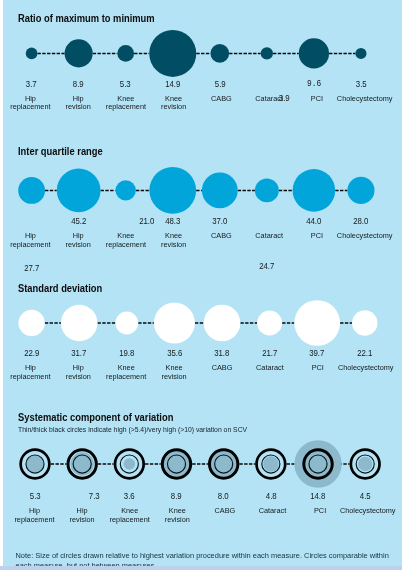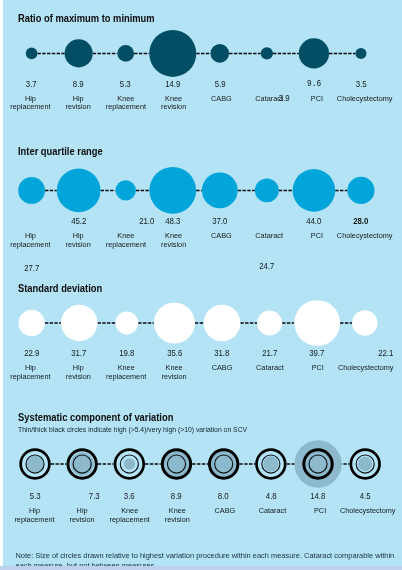--- a/index.html
+++ b/index.html
@@ -117,21 +117,21 @@
         <circle cx="310.9" cy="190.4" r="21.296" fill="#02a5d9"></circle>
         <circle cx="357.95" cy="190.4" r="13.552" fill="#02a5d9"></circle>
       </svg>
       <div class="num" style="left: -1.4px; width: 60px; top: 216.7px; margin-top: 47px;"><span>27.7</span></div>
       <div class="num" style="left: 45.65px; width: 60px; top: 216.7px;"><span>45.2</span></div>
       <div class="num" style="left: 92.7px; width: 60px; top: 216.7px; text-align: right;"><span>21.0</span></div>
       <div class="num" style="left: 139.75px; width: 60px; top: 216.7px;"><span>48.3</span></div>
       <div class="num" style="left: 186.8px; width: 60px; top: 216.7px;"><span>37.0</span></div>
       <div class="num" style="left: 233.85px; width: 60px; top: 231px; margin-top: 31px;"><span>24.7</span></div>
       <div class="num" style="left: 280.9px; width: 60px; top: 216.7px;"><span>44.0</span></div>
-      <div class="num" style="left: 327.95px; width: 60px; top: 216.7px; font-weight: bold;"><span>28.0</span></div>
+      <div class="num" style="left: 327.95px; width: 60px; top: 216.7px;"><span>28.0</span></div>
       <div class="cat" style="left: -12.6px; width: 80px; top: 231.6px;">
         <span>Hip</span>
         <span>replacement</span>
       </div>
       <div class="cat" style="left: 35.15px; width: 80px; top: 231.6px;">
         <span>Hip</span>
         <span>revision</span>
       </div>
       <div class="cat" style="left: 82.9px; width: 80px; top: 231.6px;">
         <span>Knee</span>
@@ -171,21 +171,21 @@
         <circle cx="314.20000000000005" cy="323" r="22.8672" fill="#ffffff"></circle>
         <circle cx="361.8" cy="323" r="12.7296" fill="#ffffff"></circle>
       </svg>
       <div class="num" style="left: -1.4px; width: 60px; top: 349.4px; text-align: center;"><span>22.9</span></div>
       <div class="num" style="left: 46.2px; width: 60px; top: 349.4px;"><span>31.7</span></div>
       <div class="num" style="left: 93.8px; width: 60px; top: 349.4px;"><span>19.8</span></div>
       <div class="num" style="left: 141.4px; width: 60px; top: 349.4px;"><span>35.6</span></div>
       <div class="num" style="left: 189px; width: 60px; top: 349.4px;"><span>31.8</span></div>
       <div class="num" style="left: 236.6px; width: 60px; top: 349.4px;"><span>21.7</span></div>
       <div class="num" style="left: 284.2px; width: 60px; top: 349.4px;"><span>39.7</span></div>
-      <div class="num" style="left: 331.8px; width: 60px; top: 349.4px; text-align: right;"><span>22.1</span></div>
+      <div class="num" style="left: 331.8px; width: 60px; top: 349.4px;"><span>22.1</span></div>
       <div class="cat" style="left: -12.6px; width: 80px; top: 364.2px;">
         <span>Hip</span>
         <span>replacement</span>
       </div>
       <div class="cat" style="left: 35.3px; width: 80px; top: 364.2px;">
         <span>Hip</span>
         <span>revision</span>
       </div>
       <div class="cat" style="left: 83.2px; width: 80px; top: 364.2px;">
         <span>Knee</span>
@@ -271,17 +271,17 @@
       </div>
       <div class="cat" style="left: 229.5px; width: 80px; top: 507.4px;">
         <span>Cataract</span>
       </div>
       <div class="cat" style="left: 277.1px; width: 80px; top: 507.4px;">
         <span>PCI</span>
       </div>
       <div class="cat" style="left: 324.7px; width: 80px; top: 507.4px;">
         <span>Cholecystectomy</span>
       </div>
-      <div class="footnote" style="top: 551.8px;">Note: Size of circles drawn relative to highest variation procedure within each measure. Cataract comparable within</div>
+      <div class="footnote" style="top: 551.8px;">Note: Size of circles drawn relative to highest variation procedure within each measure. Circles comparable within</div>
       <div class="footnote" style="top: 562.3px;">each measure, but not between measures.</div>
     </div>
   <div class="bottombar"></div>
 </div>
 
 </body></html>

